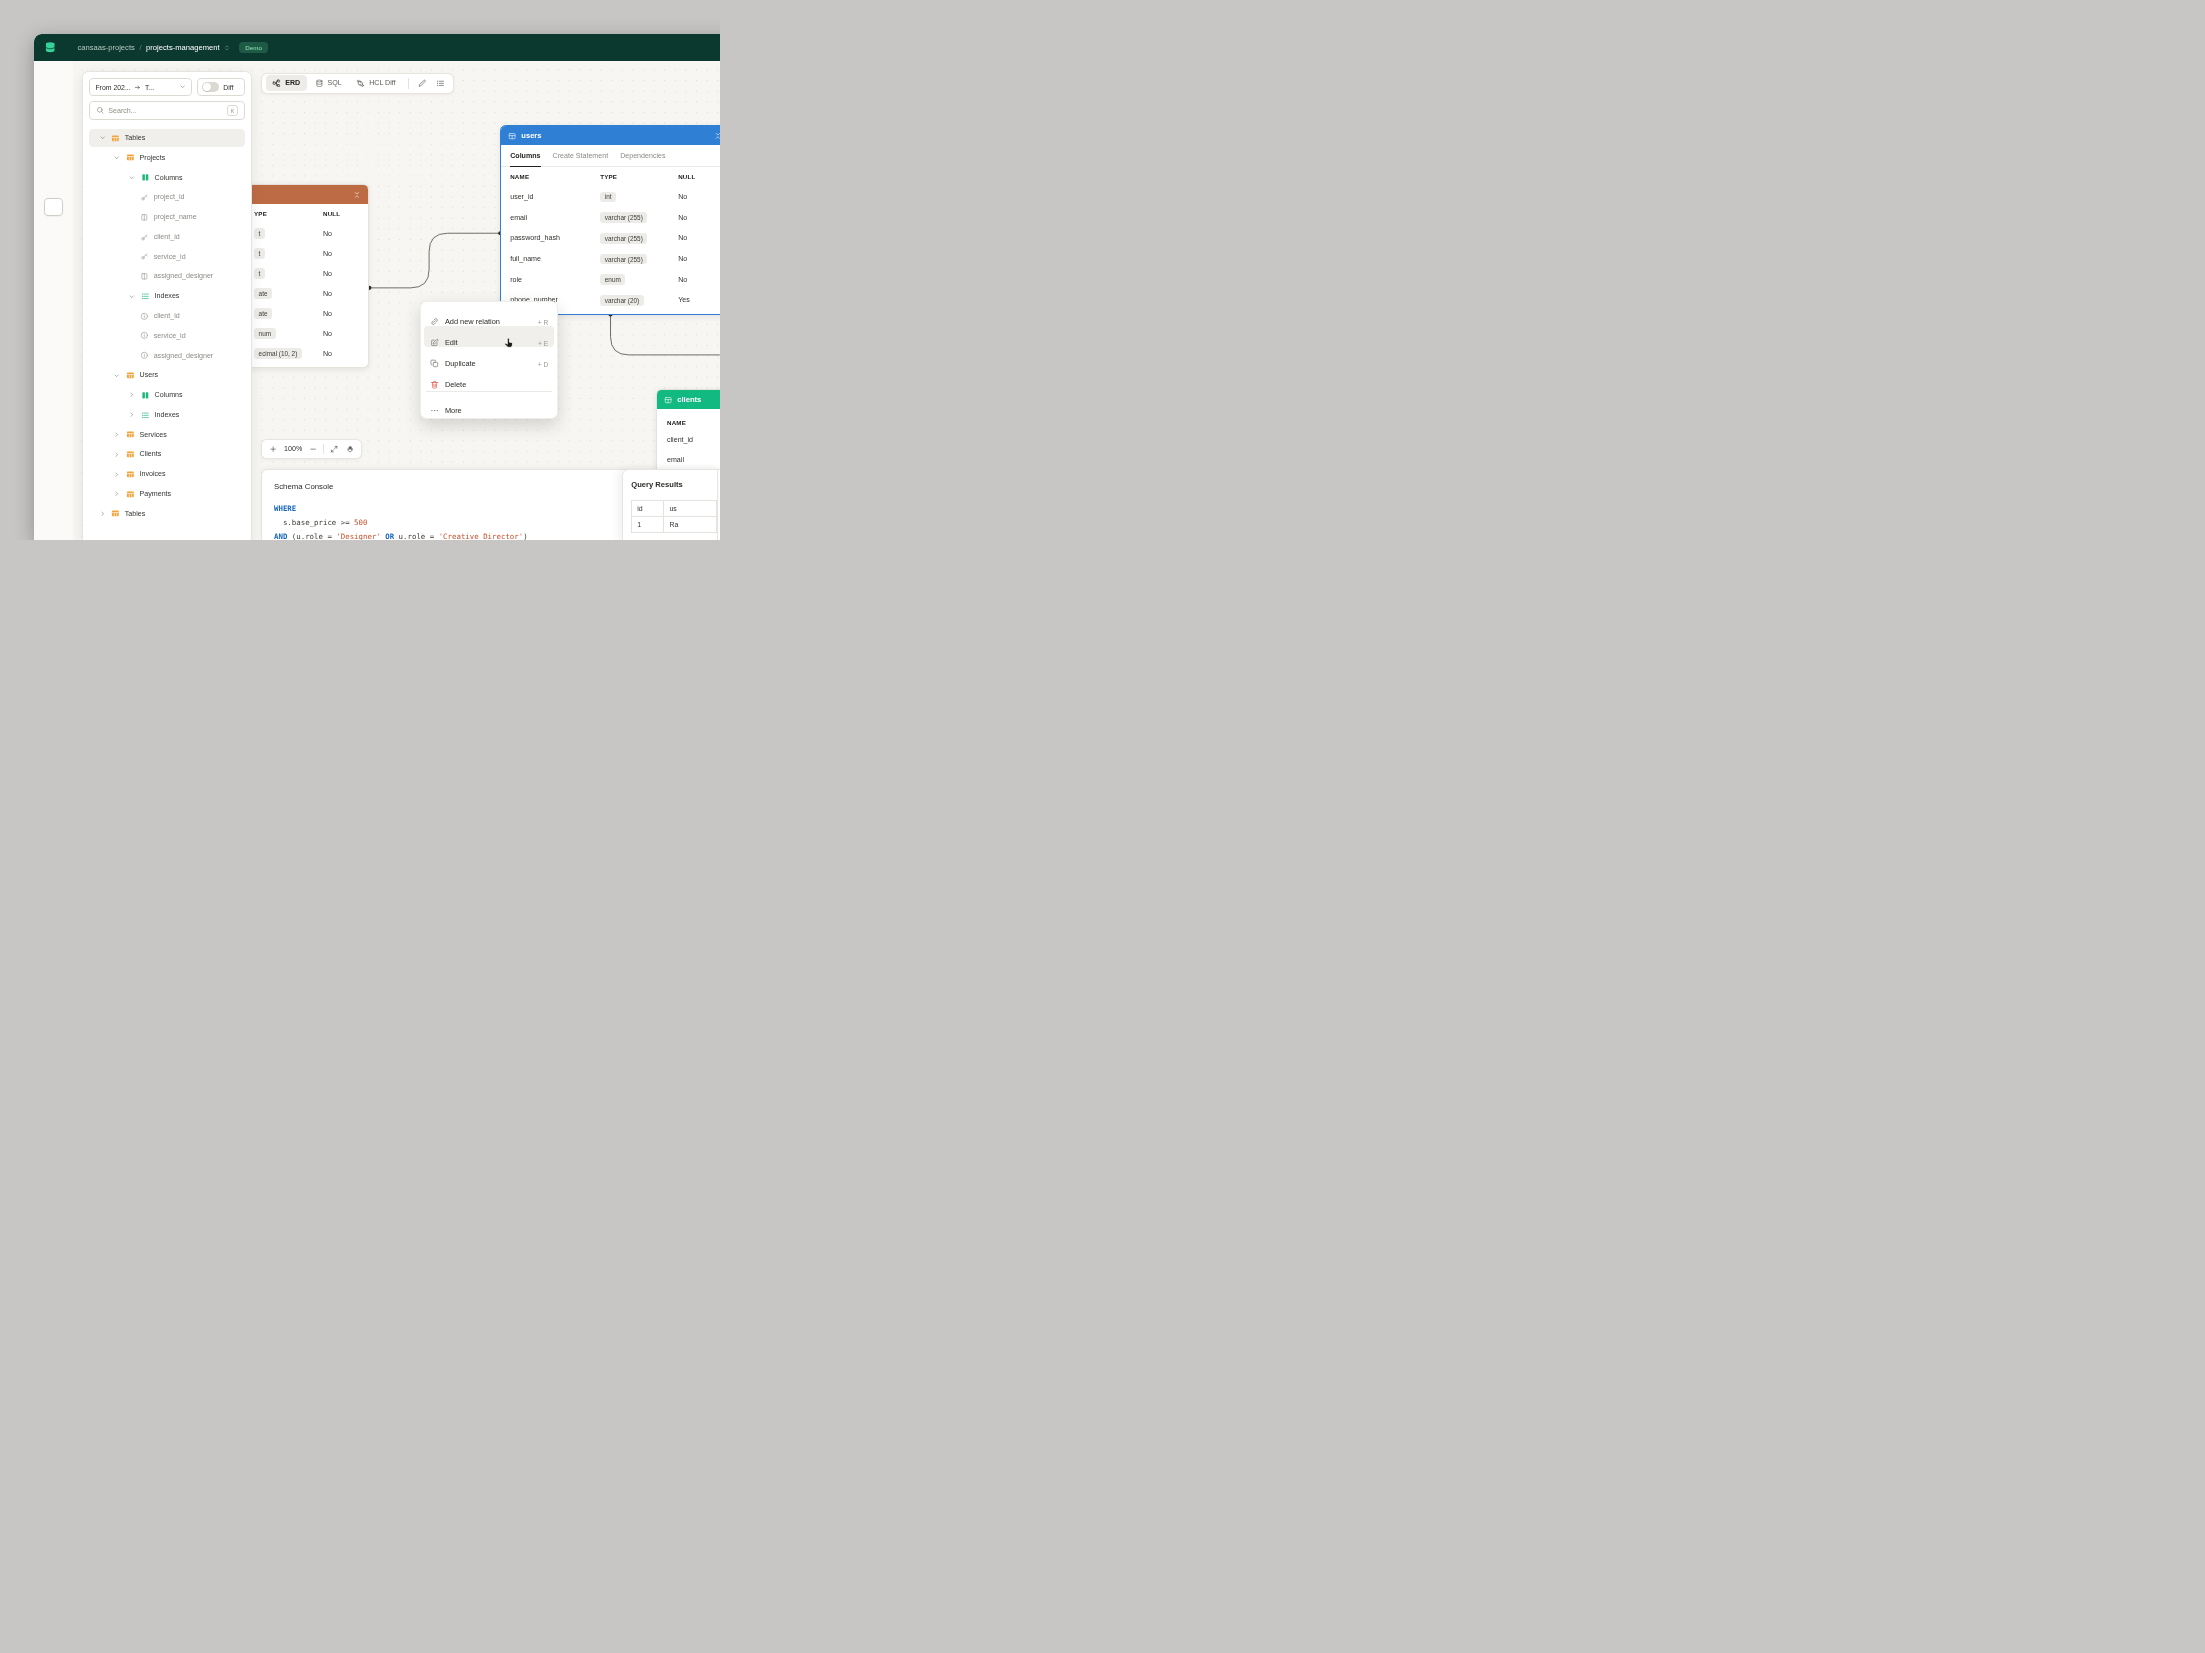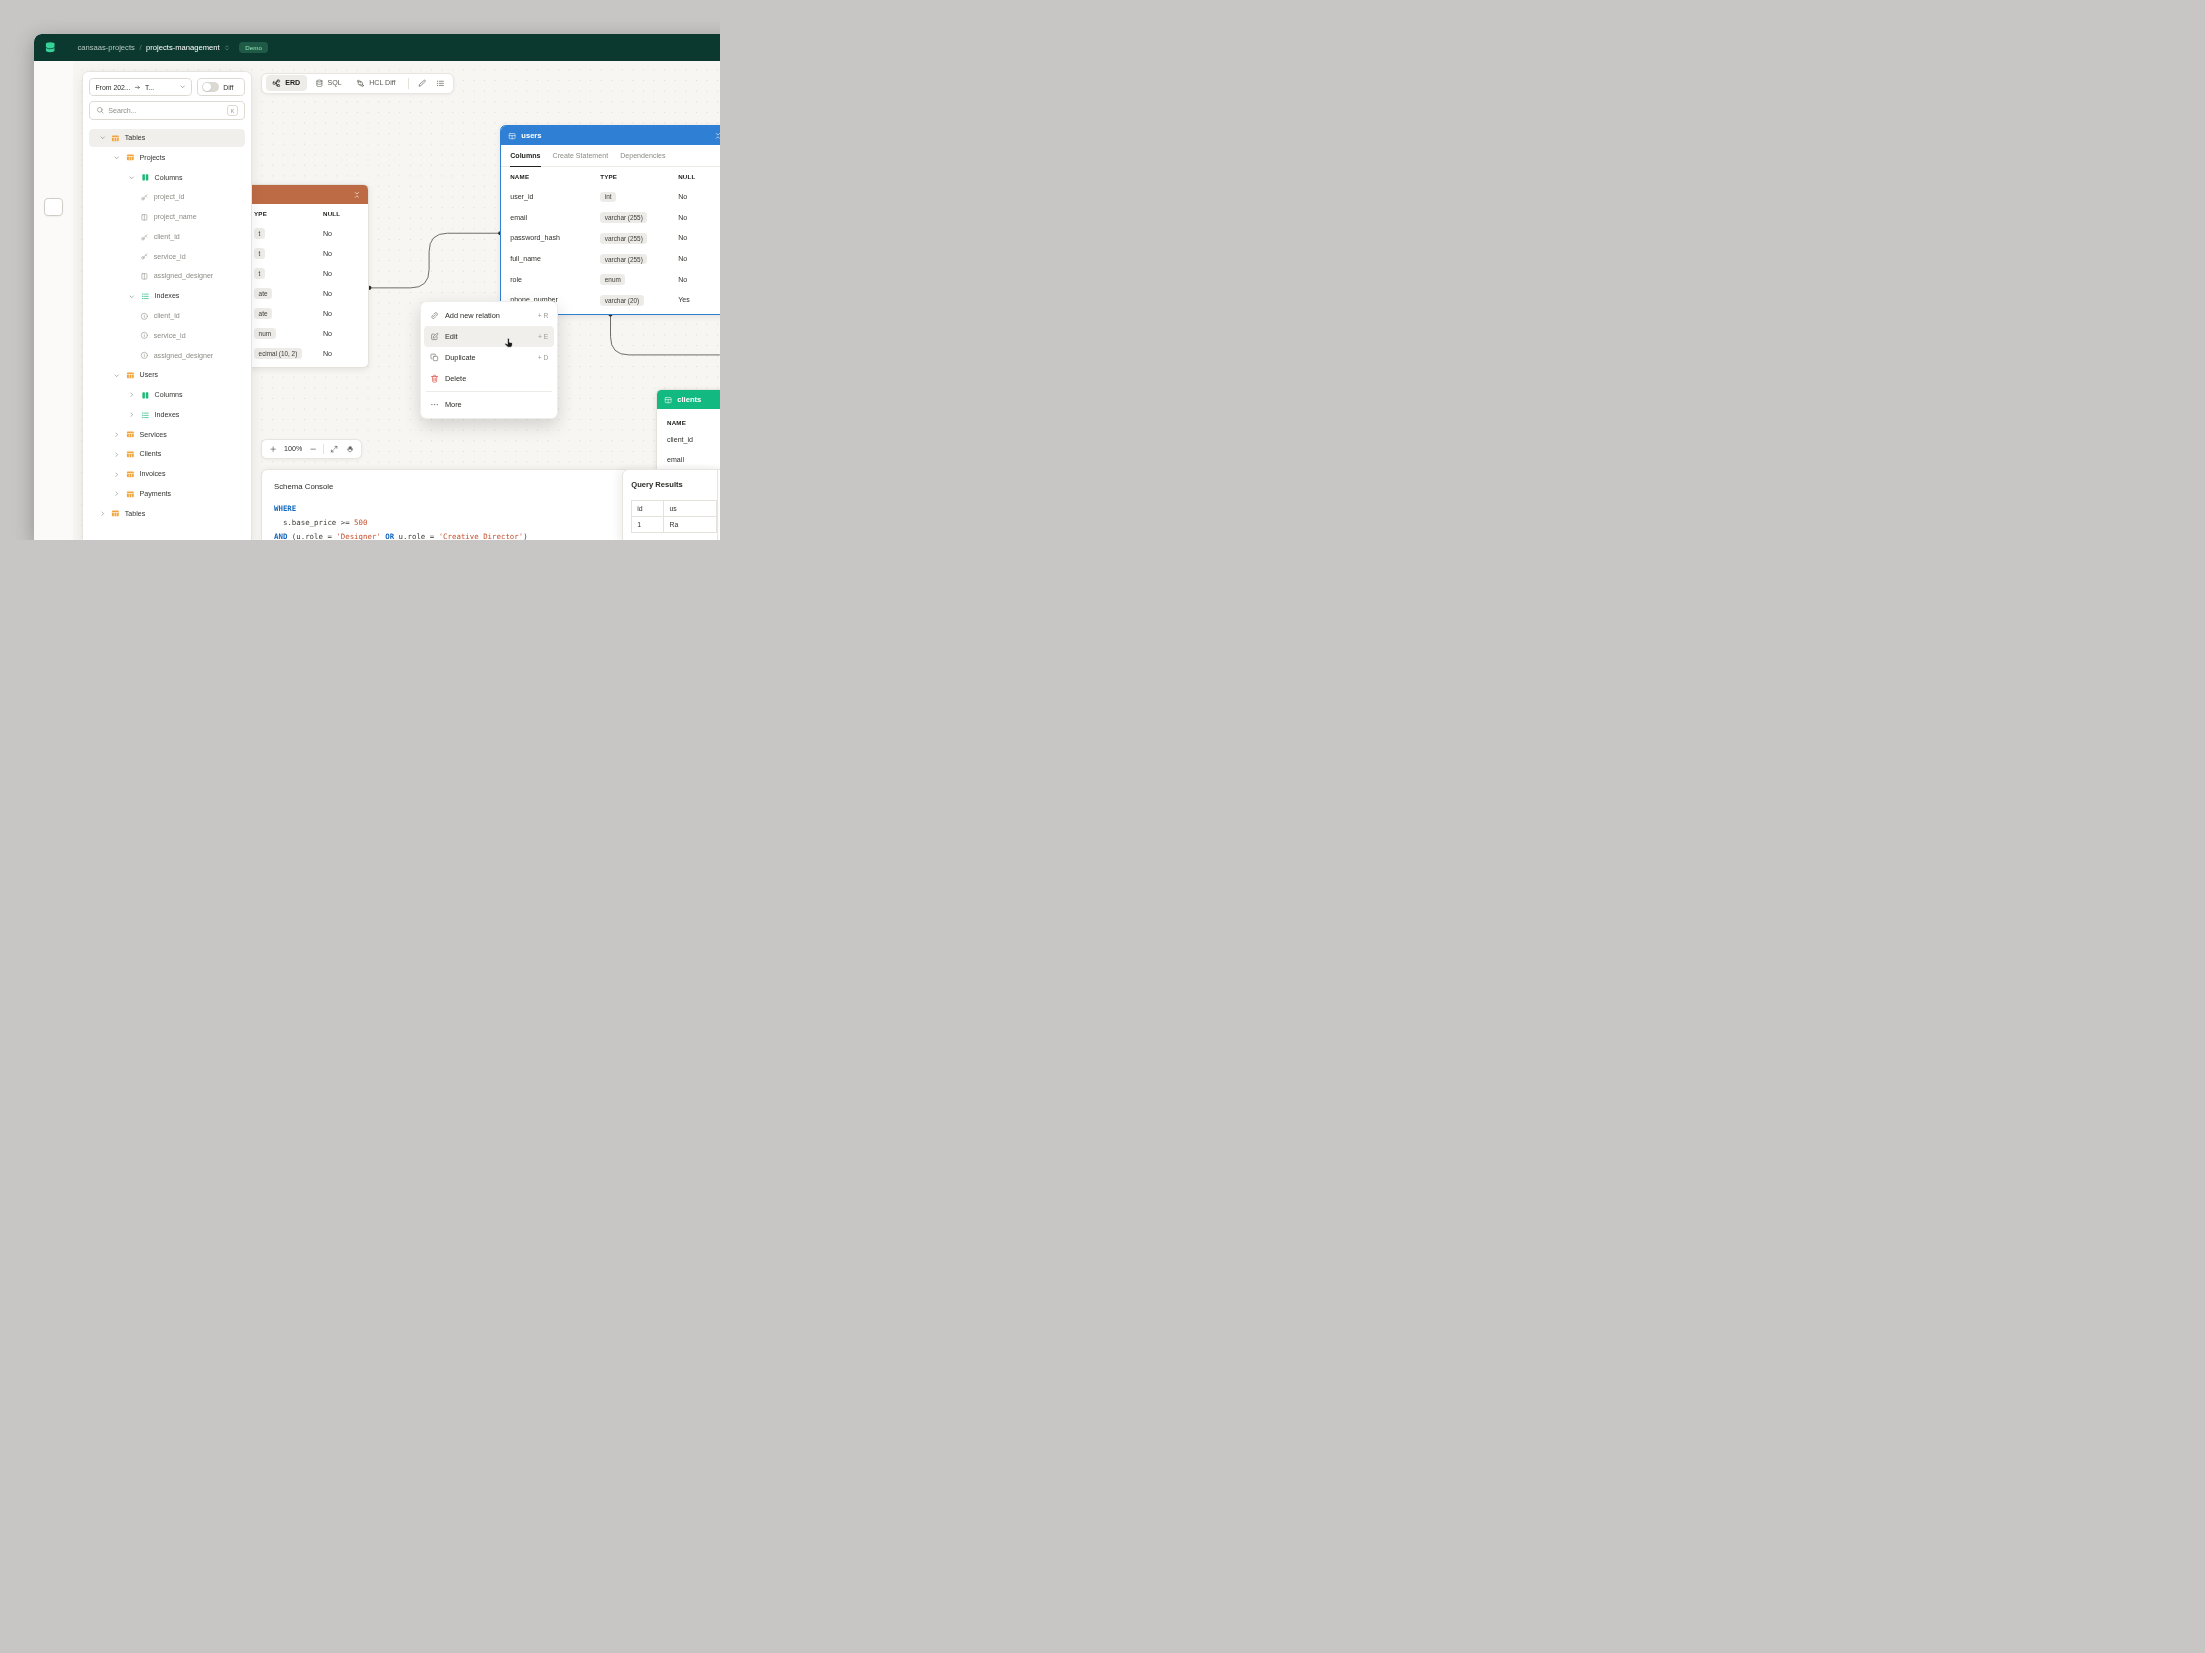--- a/index.html
+++ b/index.html
@@ -85,21 +85,21 @@
 
   .clients-card{left:583px;top:328px;width:152px;height:142px}
   .card-header.green{background:#12b981}
   .clients-thead{height:21px;display:flex;align-items:flex-end;padding:0 0 4.6px 10px;
     font-size:6.2px;font-weight:700;color:#21211d;letter-spacing:0.2px}
   .clients-row{height:20px;display:flex;align-items:center;padding-left:10px;font-size:7.1px;color:#31312d}
 
   
   .ctx-menu{position:absolute;left:347px;top:240px;width:138px;padding:3.2px;background:#fff;
     border:0.5px solid #efedea;border-radius:6.4px;box-shadow:0 6.4px 16.5px rgba(0,0,0,.15);z-index:9}
-  .menu-item{display:flex;align-items:center;gap:6px;height:21px;padding:0 5.5px;border-radius:4.1px;
+  .menu-item{display:flex;align-items:flex-end;gap:6px;height:21px;padding:0 5.5px;border-radius:4.1px;
     font-size:7.4px;color:#2a2a26}
   .menu-item .mi-icon{width:9.2px;height:9.2px;color:#74746e}
   .menu-item .shortcut{margin-left:auto;color:#9a9a94;font-size:6.7px}
   .menu-item.hl{background:#f1efec}
   .menu-item.danger .mi-icon{color:#dd5449}
   .menu-sep{height:0.5px;background:#eceae6;margin:2.3px 1.8px}
   .cursor{position:absolute;left:429px;top:275px;width:13.8px;height:13.8px;z-index:10}
 
   
   .zoombar{position:absolute;left:188px;top:378px;height:20px;display:flex;align-items:center;gap:6px;

